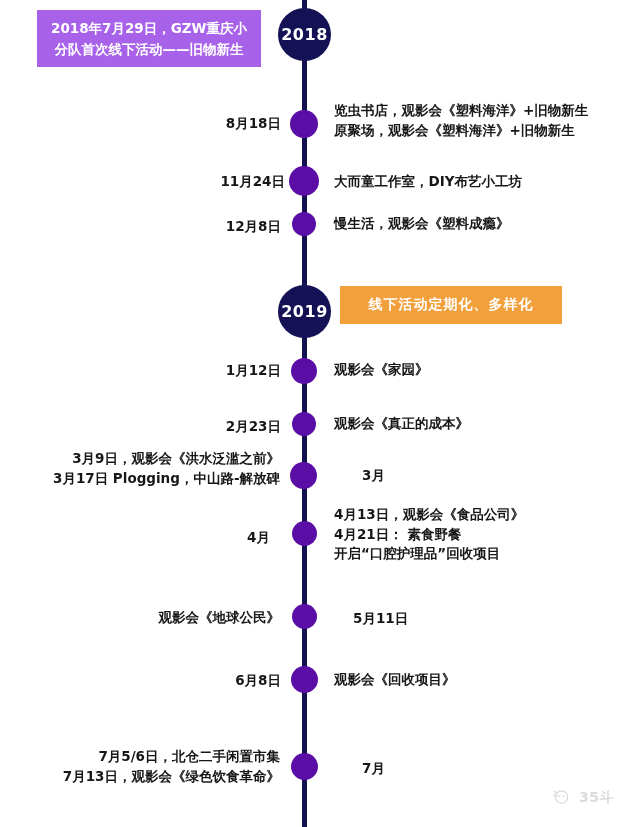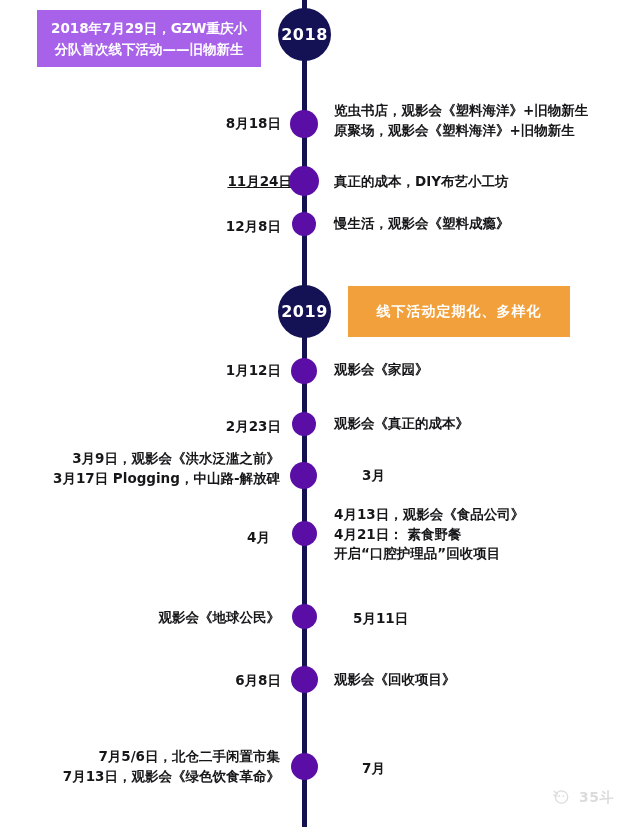--- a/index.html
+++ b/index.html
@@ -87,24 +87,24 @@
     top: 10px;
     width: 224px;
     height: 57px;
     background: #a862ea;
     font-size: 13.5px;
     line-height: 1.5;
     padding: 4px 12px;
     text-align: center;
   }
   #phase-banner {
-    left: 348px;
+    left: 340px;
     top: 286px;
     width: 222px;
-    height: 51px;
+    height: 38px;
     background: #f2a03c;
     font-size: 14px;
     letter-spacing: 1px;
   }
 
   
   #watermark {
     position: absolute;
     right: 16px;
     bottom: 17px;
@@ -133,22 +133,22 @@
 
 <div class="year-marker" style="top:8px;">
   <span>2018</span>
 </div>
 
 <div class="node" style="left:290px; top:110px; width:28px; height:28px;"></div>
 <div class="side-text side-left" style="right:349px; top:114px;">8月18日</div>
 <div class="side-text side-right" style="left:334px; top:101px;">览虫书店，观影会《塑料海洋》+旧物新生<br>原聚场，观影会《塑料海洋》+旧物新生</div>
 
 <div class="node" style="left:289px; top:166px; width:30px; height:30px;"></div>
-<div class="side-text side-left" style="right:338px; top:172px;text-decoration:underline;">11月24日</div>
-<div class="side-text side-right" style="left:334px; top:172px;">真正的成本，DIY布艺小工坊</div>
+<div class="side-text side-left" style="right:345px; top:172px;">11月24日</div>
+<div class="side-text side-right" style="left:334px; top:172px;">大而童工作室，DIY布艺小工坊</div>
 
 <div class="node" style="left:292px; top:212px; width:24px; height:24px;"></div>
 <div class="side-text side-left" style="right:349px; top:217px;">12月8日</div>
 <div class="side-text side-right" style="left:334px; top:214px;">慢生活，观影会《塑料成瘾》</div>
 
 <div class="year-marker" style="top:285px;">
   <span>2019</span>
 </div>
 
 <div class="banner" id="phase-banner">

